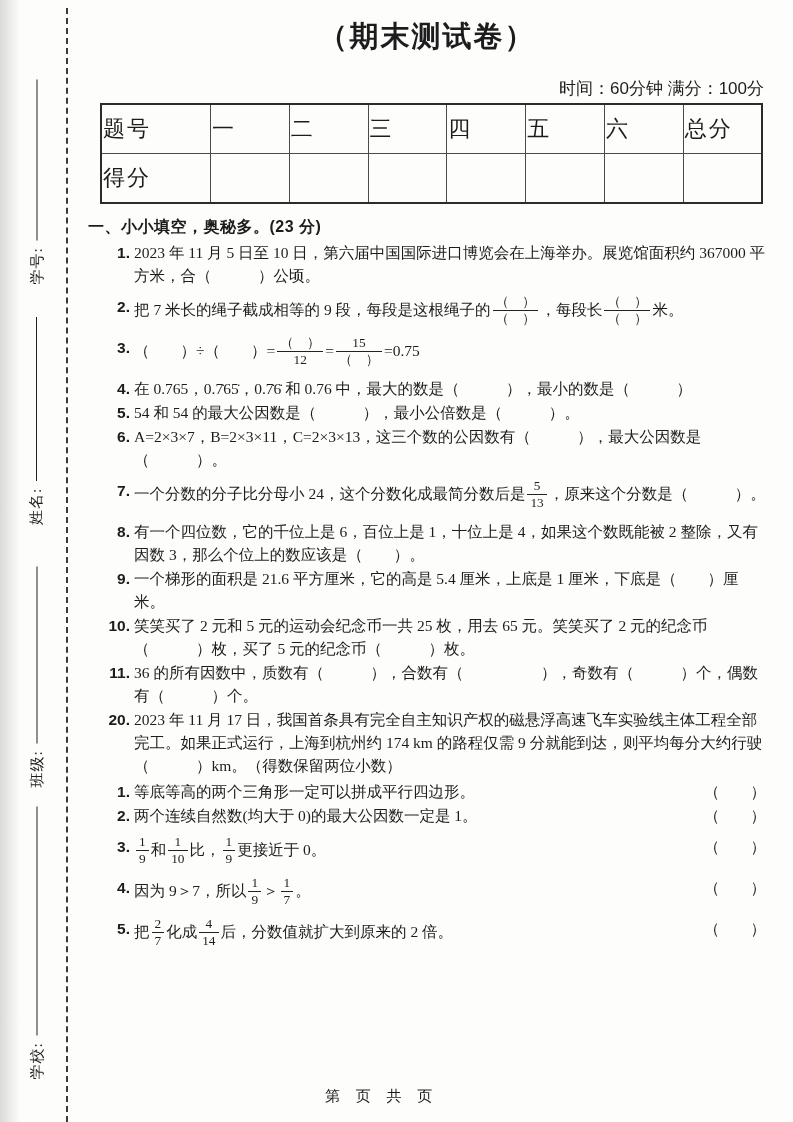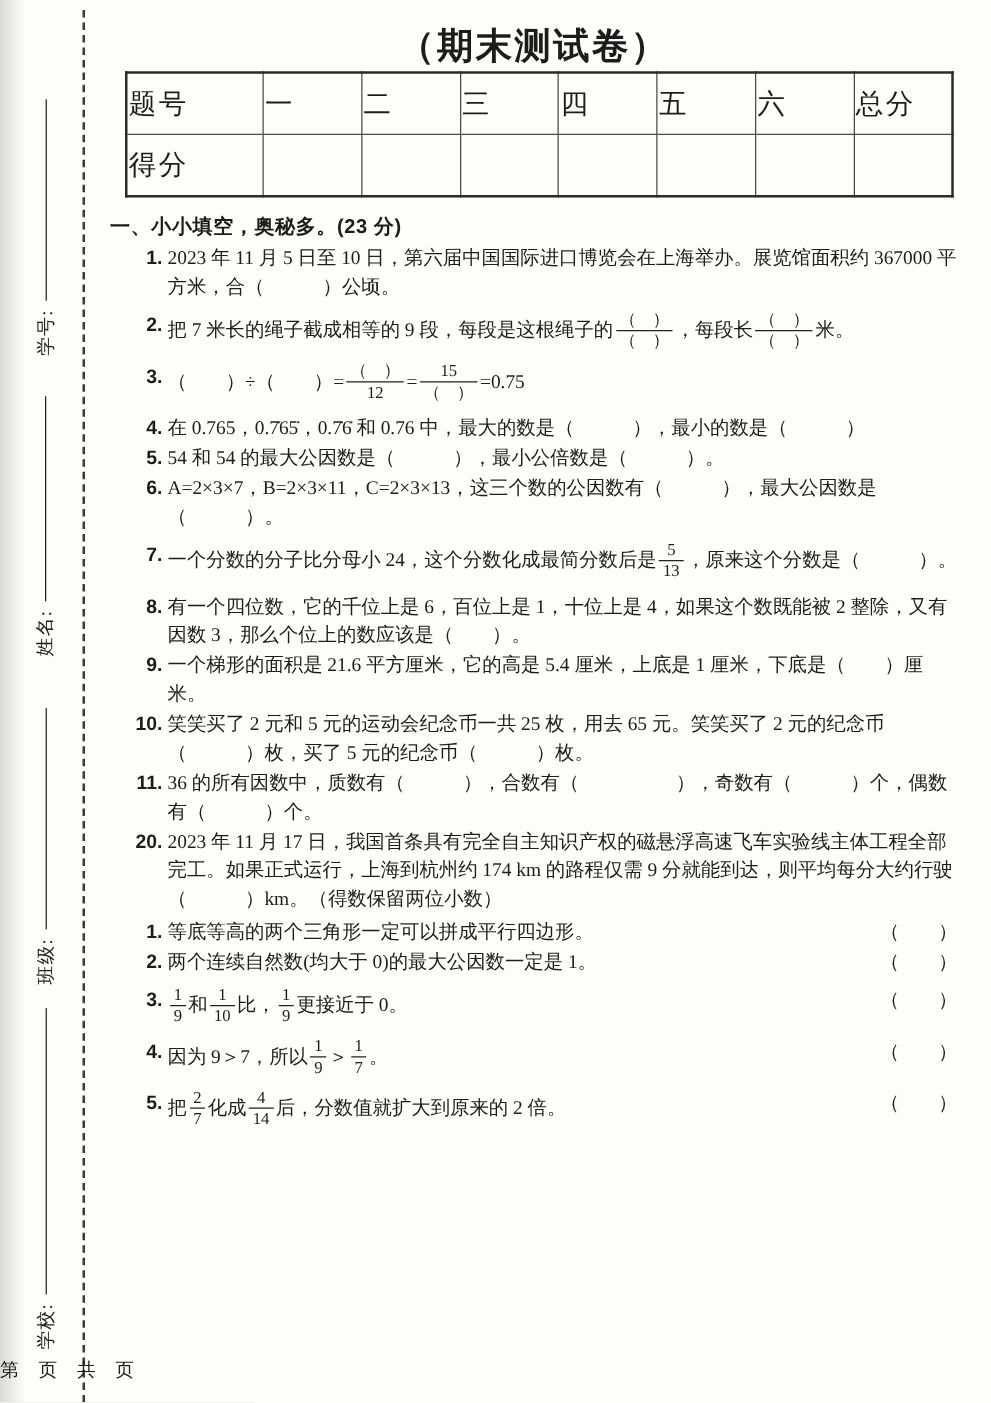--- a/index.html
+++ b/index.html
@@ -35,21 +35,21 @@
   .q .qnum{position:absolute;left:0;top:0;width:42px;text-align:right;font-weight:bold;
     font-family:"Liberation Sans","DejaVu Sans",sans-serif;}
   .q.tall{margin:8px 0;}
   .q.row{display:flex;}
   .q.row .qtext{flex:1;padding-right:10px;font-family:Liberation Serif, serif;}
   .q.row .ans{white-space:nowrap;align-self:flex-start;}
   .frac{display:inline-flex;flex-direction:column;vertical-align:middle;text-align:center;
     font-size:.86em;line-height:1.2;margin:0 2px;position:relative;top:-1px;}
   .frac .fnum{display:block;border-bottom:1px solid #222;padding:0 3px;}
   .frac .fden{display:block;padding:0 3px;}
-  .footer{position:absolute;left:0;right:30px;bottom:16px;
+  .footer{position:absolute;left:0;right:30px;bottom:16px;text-align:center;
     font-size:15px;letter-spacing:6px;}
 </style>
 </head>
 <body>
 
 <div class="page">
   <div class="edge-shade"></div>
   <div class="cut-line"></div>
 
   <div class="sfield" style="left:-66px;top:171px;width:205px;">
@@ -64,20 +64,21 @@
     <span class="flabel">班级:</span>
     <span class="fline"></span>
   </div>
   <div class="sfield" style="left:-100px;top:932px;width:273px;">
     <span class="flabel">学校:</span>
     <span class="fline"></span>
   </div>
 
   <div class="content">
     <div class="subtitle">（期末测试卷）</div>
+    <div class="meta">时间：60分钟  满分：100分</div>
 
     <table class="score">
       <tbody>
           <tr>
         <td class="c0">题号</td>
         <td>一</td>
         <td>二</td>
         <td>三</td>
         <td>四</td>
         <td>五</td>

